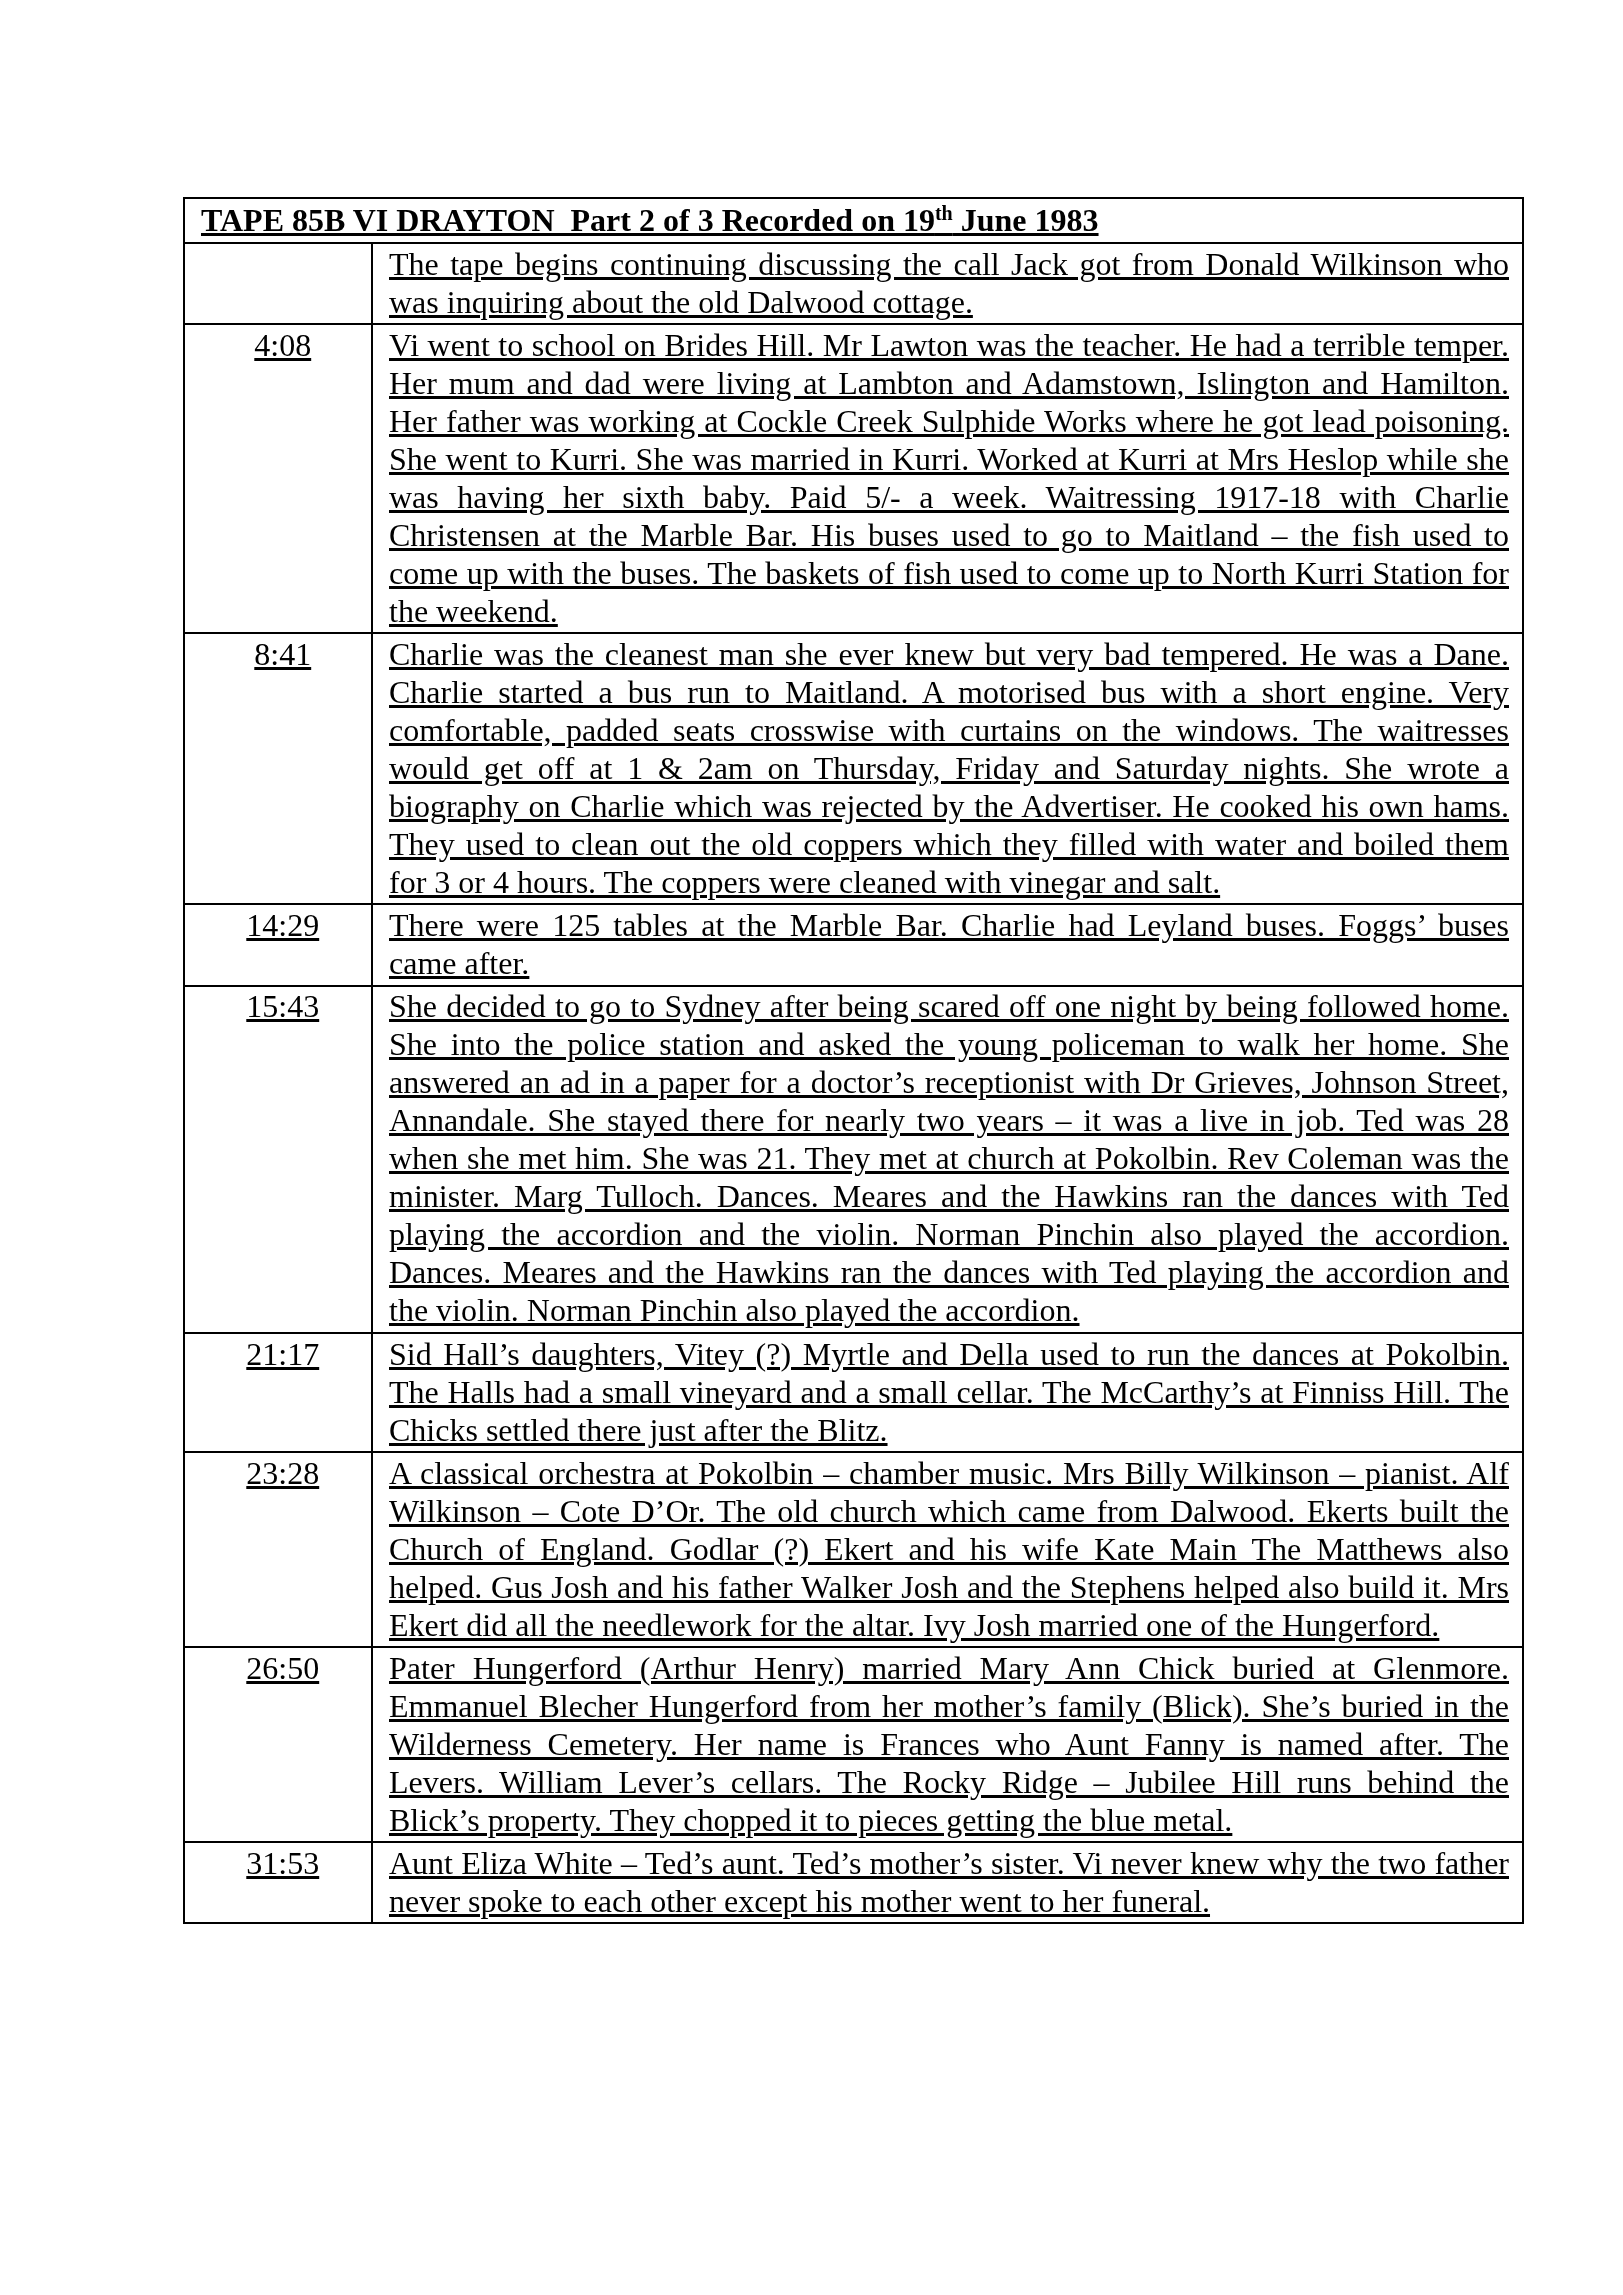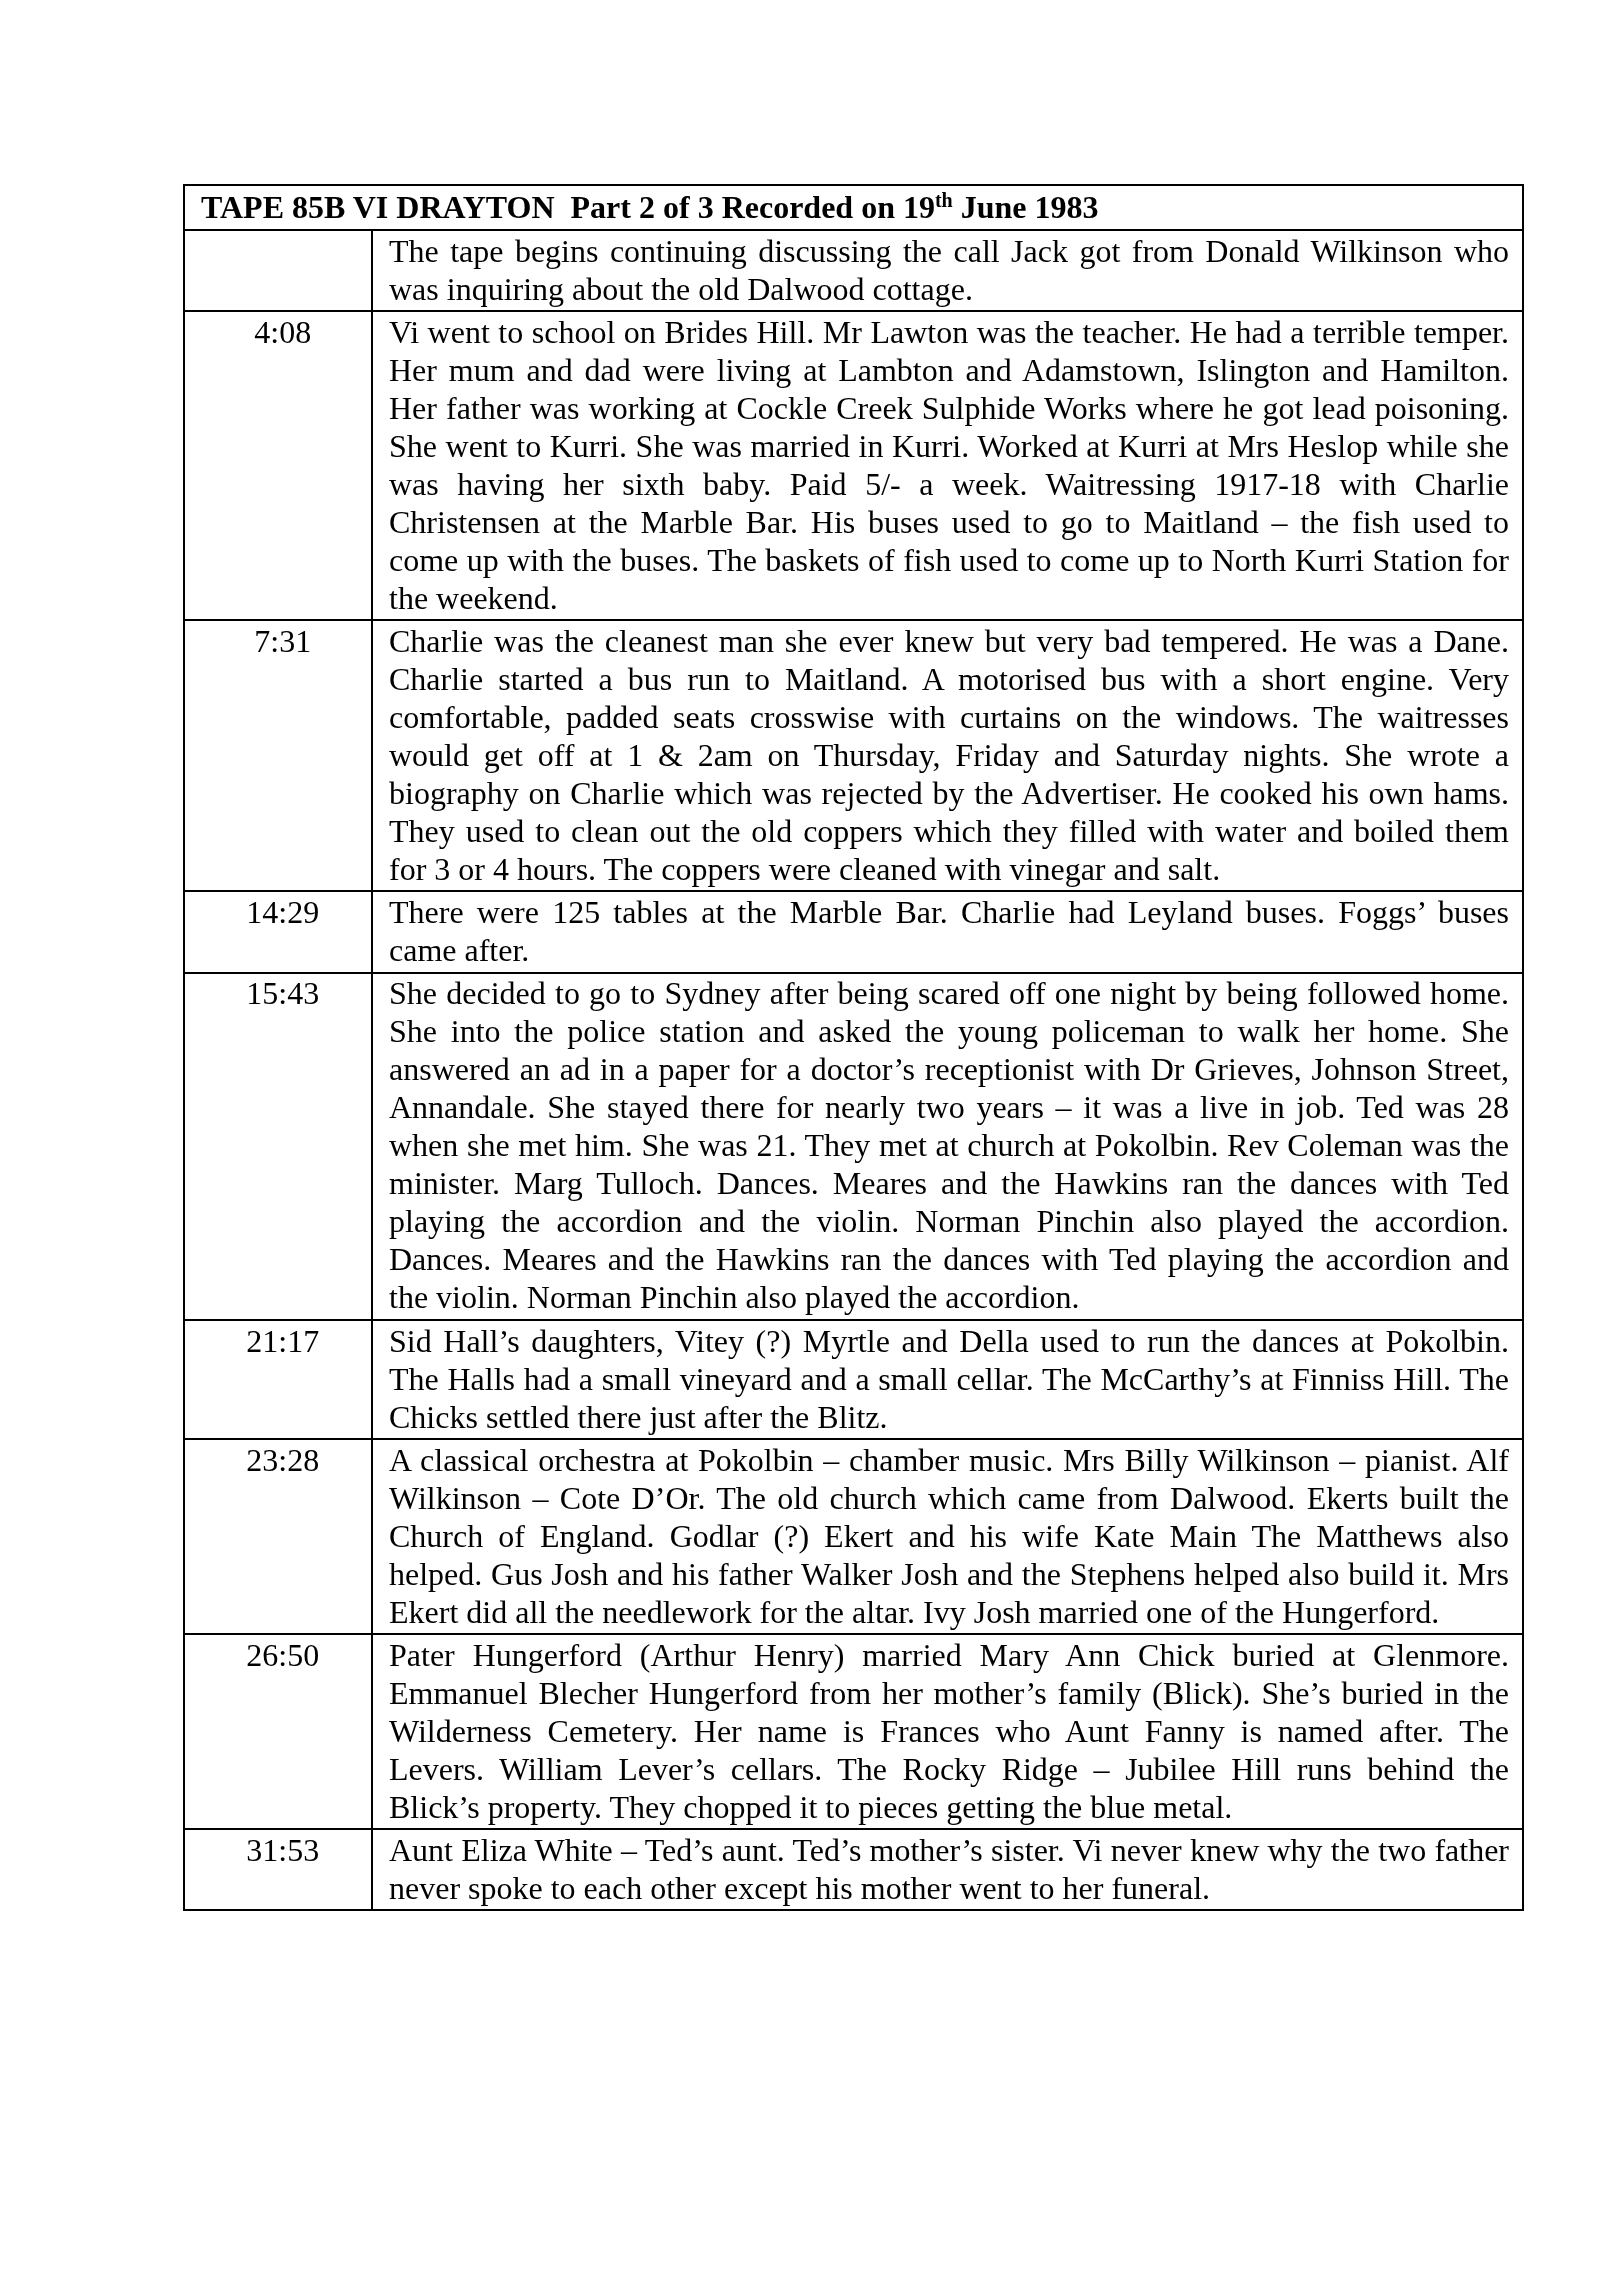--- a/index.html
+++ b/index.html
@@ -10,24 +10,25 @@
   body {
     width: 1623px;
     height: 2295px;
     position: relative;
     font-family: "Liberation Serif", "DejaVu Serif", serif;
     color: #000000;
   }
   table.transcript {
     position: absolute;
     left: 183px;
-    top: 184px;
+    top: 197px;
     width: 1341px;
     border-collapse: collapse;
     table-layout: fixed;
+    text-decoration: underline;
   }
   table.transcript td {
     border: 2.4px solid #000000;
     vertical-align: top;
     font-size: 32px;
     line-height: 38px;
   }
   td.header-cell {
     font-weight: bold;
     padding: 1.6px 8px 3.2px 16px;
@@ -63,21 +64,21 @@
     </tr>
     <tr>
       <td class="ts"></td>
       <td class="tx">The tape begins continuing discussing the call Jack got from Donald Wilkinson who was inquiring about the old Dalwood cottage.</td>
     </tr>
     <tr>
       <td class="ts">4:08</td>
       <td class="tx">Vi went to school on Brides Hill. Mr Lawton was the teacher. He had a terrible temper. Her mum and dad were living at Lambton and Adamstown, Islington and Hamilton. Her father was working at Cockle Creek Sulphide Works where he got lead poisoning. She went to Kurri. She was married in Kurri. Worked at Kurri at Mrs Heslop while she was having her sixth baby. Paid 5/- a week. Waitressing 1917-18 with Charlie Christensen at the Marble Bar. His buses used to go to Maitland – the fish used to come up with the buses. The baskets of fish used to come up to North Kurri Station for the weekend.</td>
     </tr>
     <tr>
-      <td class="ts">7:31</td>
+      <td class="ts">8:41</td>
       <td class="tx">Charlie was the cleanest man she ever knew but very bad tempered. He was a Dane. Charlie started a bus run to Maitland. A motorised bus with a short engine. Very comfortable, padded seats crosswise with curtains on the windows. The waitresses would get off at 1 &amp; 2am on Thursday, Friday and Saturday nights. She wrote a biography on Charlie which was rejected by the Advertiser. He cooked his own hams. They used to clean out the old coppers which they filled with water and boiled them for 3 or 4 hours. The coppers were cleaned with vinegar and salt.</td>
     </tr>
     <tr>
       <td class="ts">14:29</td>
       <td class="tx">There were 125 tables at the Marble Bar. Charlie had Leyland buses. Foggs’ buses came after.</td>
     </tr>
     <tr>
       <td class="ts">15:43</td>
       <td class="tx">She decided to go to Sydney after being scared off one night by being followed home. She into the police station and asked the young policeman to walk her home. She answered an ad in a paper for a doctor’s receptionist with Dr Grieves, Johnson Street, Annandale. She stayed there for nearly two years – it was a live in job. Ted was 28 when she met him. She was 21. They met at church at Pokolbin. Rev Coleman was the minister. Marg Tulloch. Dances. Meares and the Hawkins ran the dances with Ted playing the accordion and the violin. Norman Pinchin also played the accordion. Dances. Meares and the Hawkins ran the dances with Ted playing the accordion and the violin. Norman Pinchin also played the accordion.</td>
     </tr>

